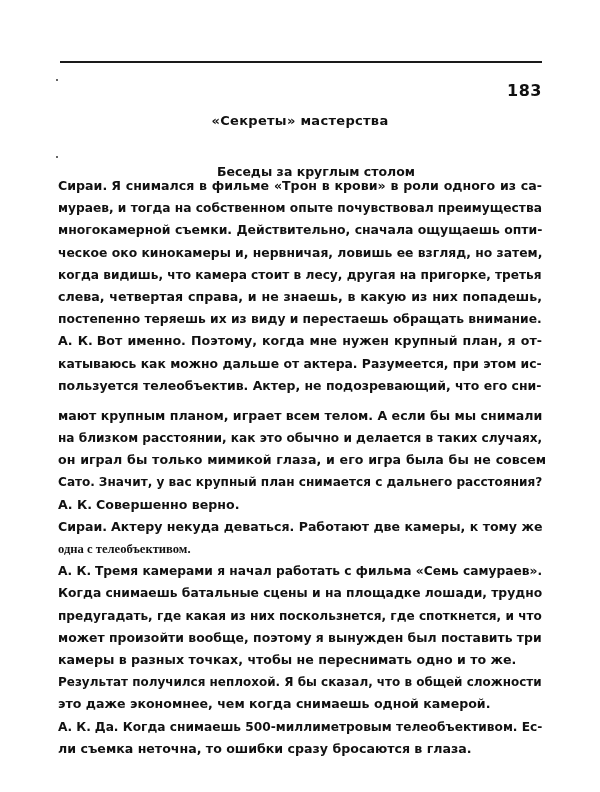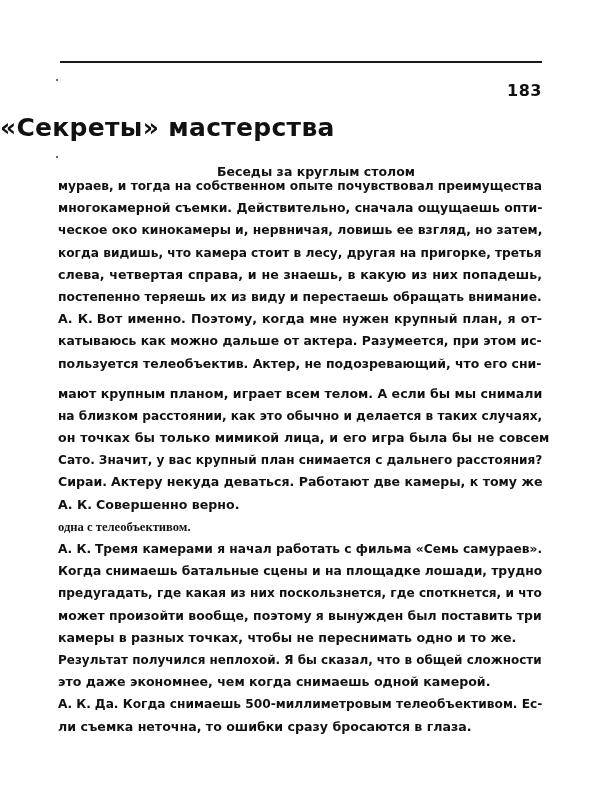--- a/index.html
+++ b/index.html
@@ -30,21 +30,22 @@
     font-size: 16px;
     font-weight: bold;
     letter-spacing: 0.5px;
     margin-top: 17px;
   }
   .title {
     position: absolute;
     left: 0;
     width: 600px;
     top: 113px;
-    font-size: 25px;
+    text-align: center;
+    font-size: 13px;
     font-weight: bold;
     letter-spacing: 0.3px;
   }
   .subtitle {
     position: absolute;
     left: 0;
     width: 600px;
     top: 148px;
     text-align: center;
     font-size: 12.5px;
@@ -88,35 +89,36 @@
 <div class="header-rule"></div>
 <div class="page-number">183</div>
 
 <div class="stray-dot" style="left:56px; top:79px;"></div>
 <div class="stray-dot" style="left:56px; top:156px;"></div>
 
 <h1 class="title" style="margin:0;">«Секреты» мастерства</h1>
 <h2 class="subtitle" style="margin:16px;">Беседы за круглым столом</h2>
 
 <div class="body-text" id="body-text">
+    <div class="line" style="display: block; word-spacing: 0.363636px;"><span class="speaker">Сираи.</span><span>Я снимался в фильме «Трон в крови» в роли одного из са-</span></div>
     <div class="line" style="display: block; transform-origin: left center; transform: scaleX(0.96994);"><span>мураев, и тогда на собственном опыте почувствовал преимущества</span></div>
     <div class="line" style="display: block; transform-origin: left center; transform: scaleX(0.987755);"><span>многокамерной съемки. Действительно, сначала ощущаешь опти-</span></div>
     <div class="line" style="display: block; transform-origin: left center; transform: scaleX(0.981744);"><span>ческое око кинокамеры и, нервничая, ловишь ее взгляд, но затем,</span></div>
     <div class="line" style="display: block; transform-origin: left center; transform: scaleX(0.966068);"><span>когда видишь, что камера стоит в лесу, другая на пригорке, третья</span></div>
     <div class="line" style="display: block; word-spacing: 0.4px;"><span>слева, четвертая справа, и не знаешь, в какую из них попадешь,</span></div>
     <div class="line" style="display: block; transform-origin: left center; transform: scaleX(0.977778);"><span>постепенно теряешь их из виду и перестаешь обращать внимание.</span></div>
     <div class="line" style="display: block; word-spacing: 0.7px;"><span class="speaker">А. К.</span><span>Вот именно. Поэтому, когда мне нужен крупный план, я от-</span></div>
     <div class="line" style="display: block; transform-origin: left center; transform: scaleX(0.981744);"><span>катываюсь как можно дальше от актера. Разумеется, при этом ис-</span></div>
     <div class="line" style="display: block; transform-origin: left center; transform: scaleX(0.989775);"><span>пользуется телеобъектив. Актер, не подозревающий, что его сни-</span></div>
     <div class="line" style="display: block; transform-origin: left center; transform: scaleX(0.997938); margin-top: 8px;"><span>мают крупным планом, играет всем телом. А если бы мы снимали</span></div>
     <div class="line" style="display: block; transform-origin: left center; transform: scaleX(0.962227);"><span>на близком расстоянии, как это обычно и делается в таких случаях,</span></div>
-    <div class="line" style="display: block; word-spacing: 0.416667px;"><span>он точках бы только мимикой лица, и его игра была бы не совсем</span></div>
+    <div class="line" style="display: block; word-spacing: 0.416667px;"><span>он играл бы только мимикой глаза, и его игра была бы не совсем</span></div>
     <div class="line" style="display: block; transform-origin: left center; transform: scaleX(0.960317);"><span class="speaker">Сато.</span><span>Значит, у вас крупный план снимается с дальнего расстояния?</span></div>
+    <div class="line last" style="display: block;"><span class="speaker">А. К.</span><span>Совершенно верно.</span></div>
     <div class="line" style="display: block; transform-origin: left center; transform: scaleX(0.997938);"><span class="speaker">Сираи.</span><span>Актеру некуда деваться. Работают две камеры, к тому же</span></div>
-    <div class="line last" style="display: block;"><span class="speaker">А. К.</span><span>Совершенно верно.</span></div>
     <div class="line last" style="display: block; font-family: Liberation Serif, serif;"><span>одна с телеобъективом.</span></div>
     <div class="line" style="display: block; transform-origin: left center; transform: scaleX(0.971888);"><span class="speaker">А. К.</span><span>Тремя камерами я начал работать с фильма «Семь самураев».</span></div>
     <div class="line" style="display: block; transform-origin: left center; transform: scaleX(0.977778);"><span>Когда снимаешь батальные сцены и на площадке лошади, трудно</span></div>
     <div class="line" style="display: block; transform-origin: left center; transform: scaleX(0.962227);"><span>предугадать, где какая из них поскользнется, где споткнется, и что</span></div>
     <div class="line" style="display: block; transform-origin: left center; transform: scaleX(0.985743);"><span>может произойти вообще, поэтому я вынужден был поставить три</span></div>
     <div class="line last" style="display: block;"><span>камеры в разных точках, чтобы не переснимать одно и то же.</span></div>
     <div class="line" style="display: block; transform-origin: left center; transform: scaleX(0.950884);"><span>Результат получился неплохой. Я бы сказал, что в общей сложности</span></div>
     <div class="line last" style="display: block;"><span>это даже экономнее, чем когда снимаешь одной камерой.</span></div>
     <div class="line" style="display: block; transform-origin: left center; transform: scaleX(0.968);"><span class="speaker">А. К.</span><span>Да. Когда снимаешь 500-миллиметровым телеобъективом. Ес-</span></div>
     <div class="line last" style="display: block;"><span>ли съемка неточна, то ошибки сразу бросаются в глаза.</span></div>

